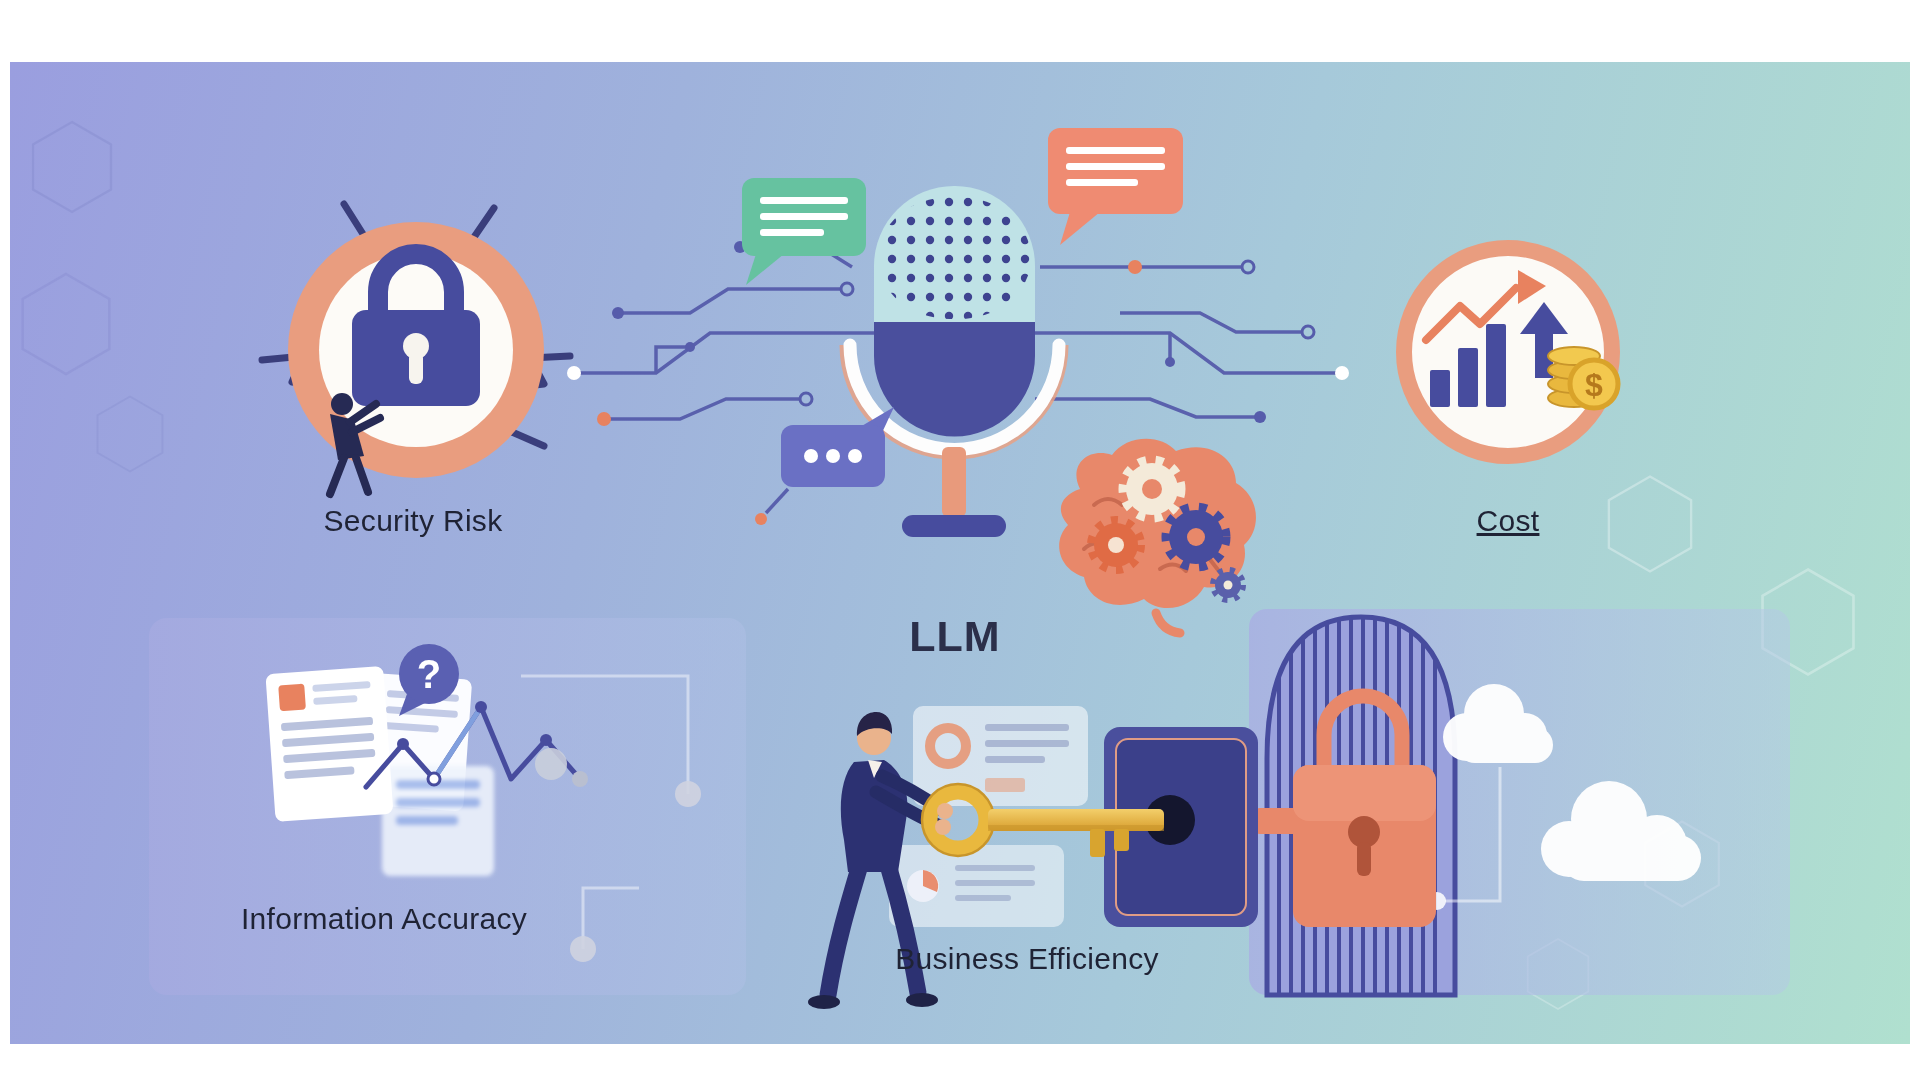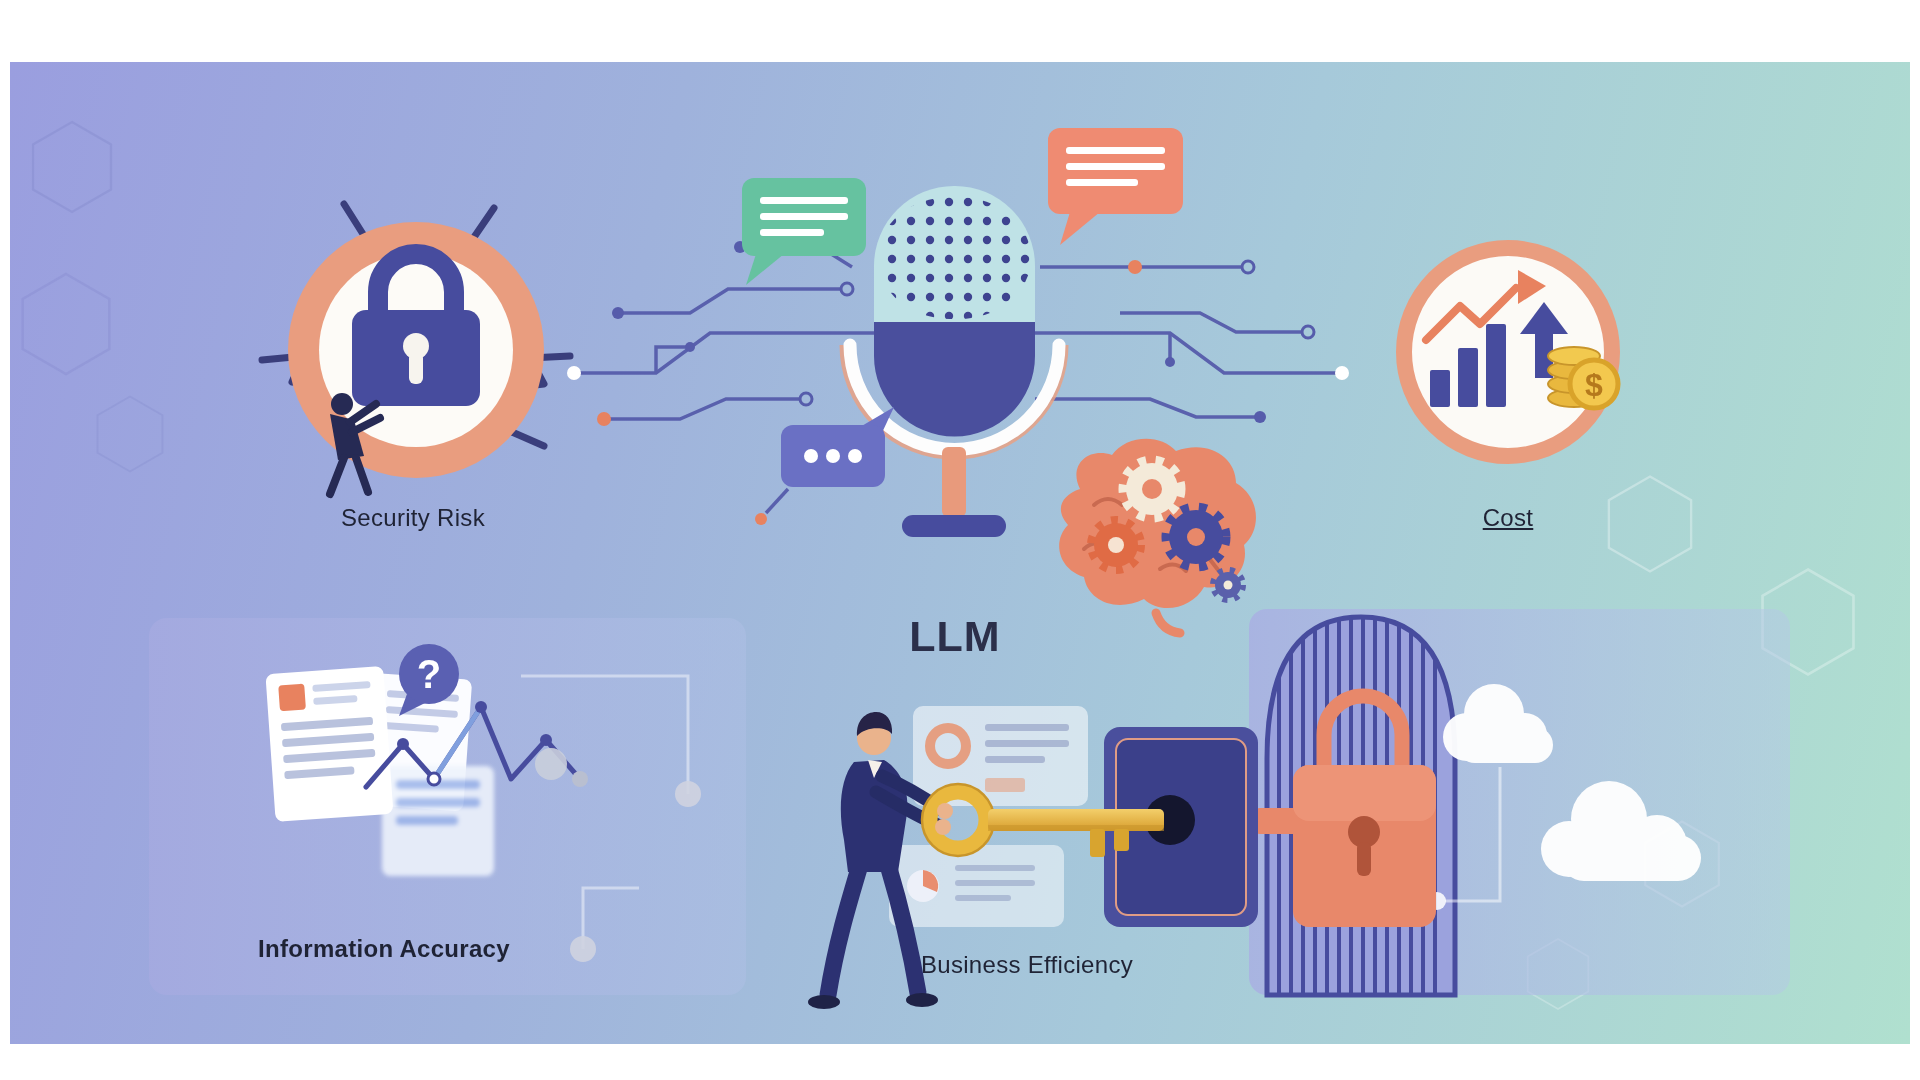--- a/index.html
+++ b/index.html
@@ -3,21 +3,21 @@
 <meta charset="utf-8">
 <style>
   html,body{margin:0;padding:0;background:#ffffff;}
   .canvas{position:relative;width:1920px;height:1080px;background:#ffffff;overflow:hidden;
           font-family:"Liberation Sans",sans-serif;}
   .scene{position:absolute;left:10px;top:62px;width:1900px;height:982px;overflow:hidden;
          background:linear-gradient(103deg,#9a9edf 0%,#9fb2dc 32%,#a6c9da 62%,#b0e0cf 100%);}
   .abs{position:absolute;}
   svg{display:block;overflow:visible;}
   .lbl{position:absolute;transform:translateX(-50%);white-space:nowrap;
-       color:#1f2335;font-size:24px;font-weight:500;letter-spacing:.3px;}
+       color:#1f2335;font-size:30px;font-weight:500;letter-spacing:.3px;}
   .lbl-big{position:absolute;transform:translateX(-50%);white-space:nowrap;
        color:#2b2f4a;font-size:43px;font-weight:600;letter-spacing:1px;}
 </style>
 </head>
 <body>
 
 <div class="canvas">
   <div class="scene">
 
     <svg class="abs" style="left:0;top:0;" width="1900" height="982" viewBox="0 0 1900 982">
@@ -364,17 +364,17 @@
         <rect x="300" y="139" width="15" height="28" rx="3" fill="#d8a42f"></rect>
         <rect x="324" y="139" width="15" height="22" rx="3" fill="#d8a42f"></rect>
       </g>
       <circle cx="155" cy="121" r="8" fill="#eab38c"></circle>
       <circle cx="153" cy="137" r="8" fill="#eab38c"></circle>
     </svg>
 
     <div class="lbl" style="left:403px;top:442px;">Security Risk</div>
     <div class="lbl" style="left:1498px;top:442px;text-decoration:underline;">Cost</div>
     <div class="lbl-big" style="left:945px;top:550px;">LLM</div>
-    <div class="lbl" style="left:374px;top:873px;font-weight:bold;">Information Accuracy</div>
-    <div class="lbl" style="left:1017px;top:880px;margin-top:9px;">Business Efficiency</div>
+    <div class="lbl" style="left:374px;top:840px;">Information Accuracy</div>
+    <div class="lbl" style="left:1017px;top:880px;">Business Efficiency</div>
 
   </div>
 </div>
 
 </body></html>

